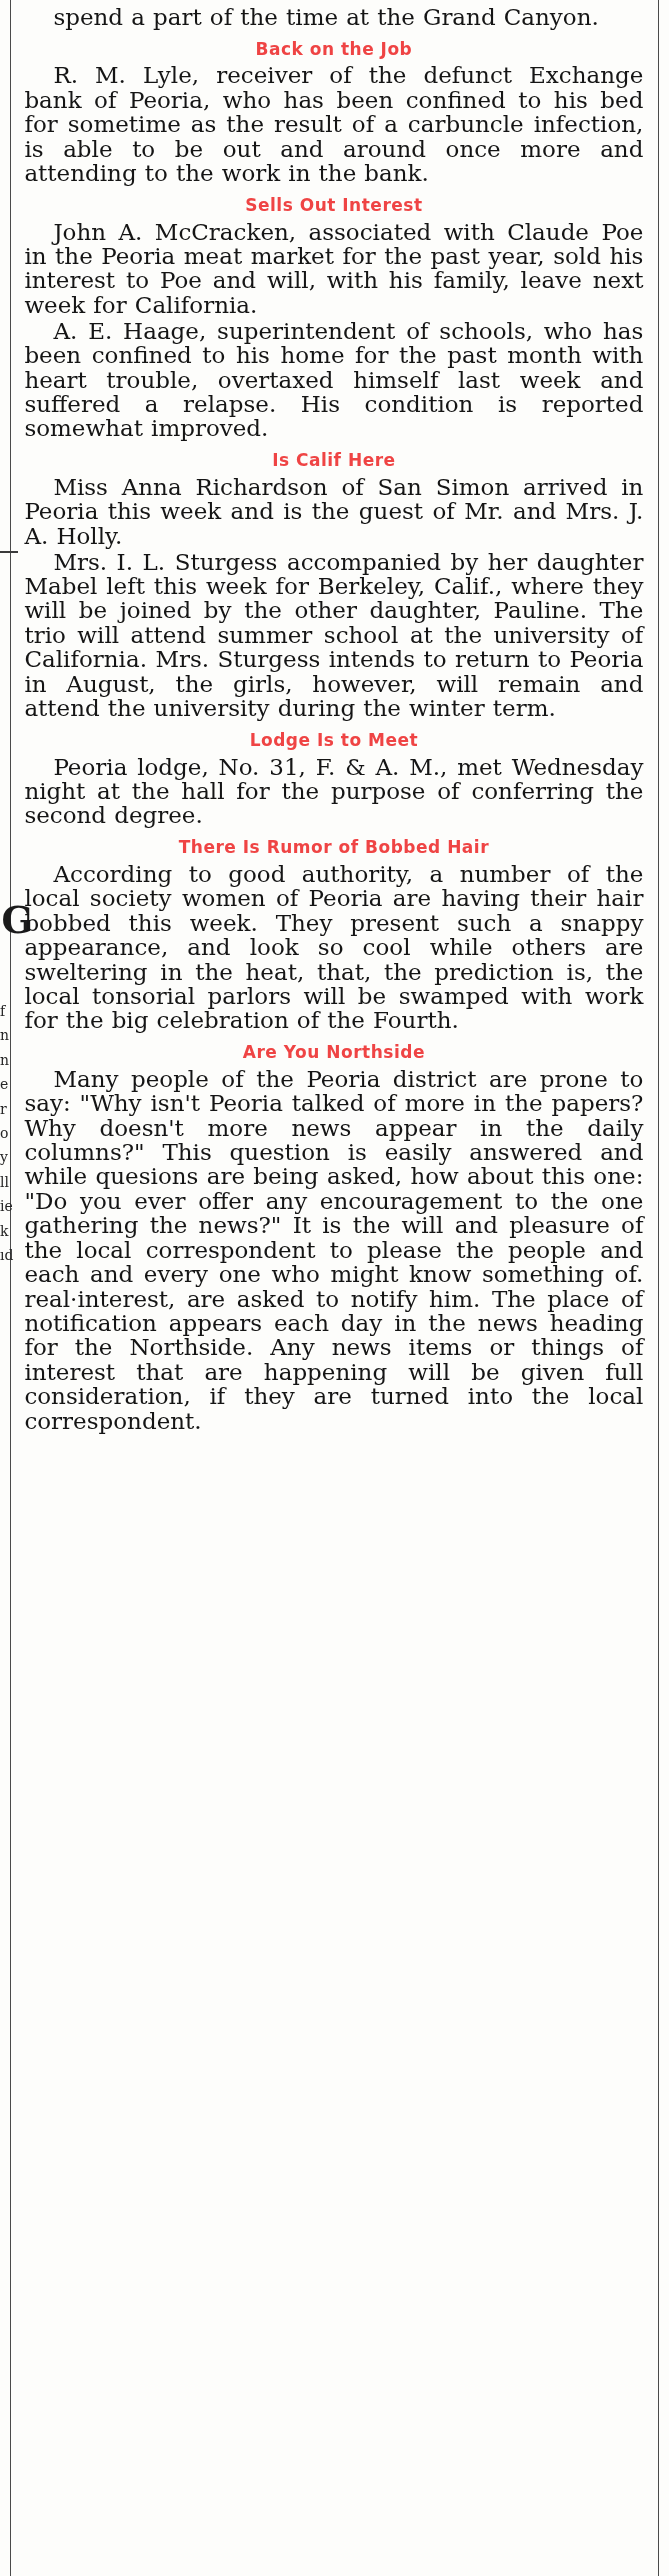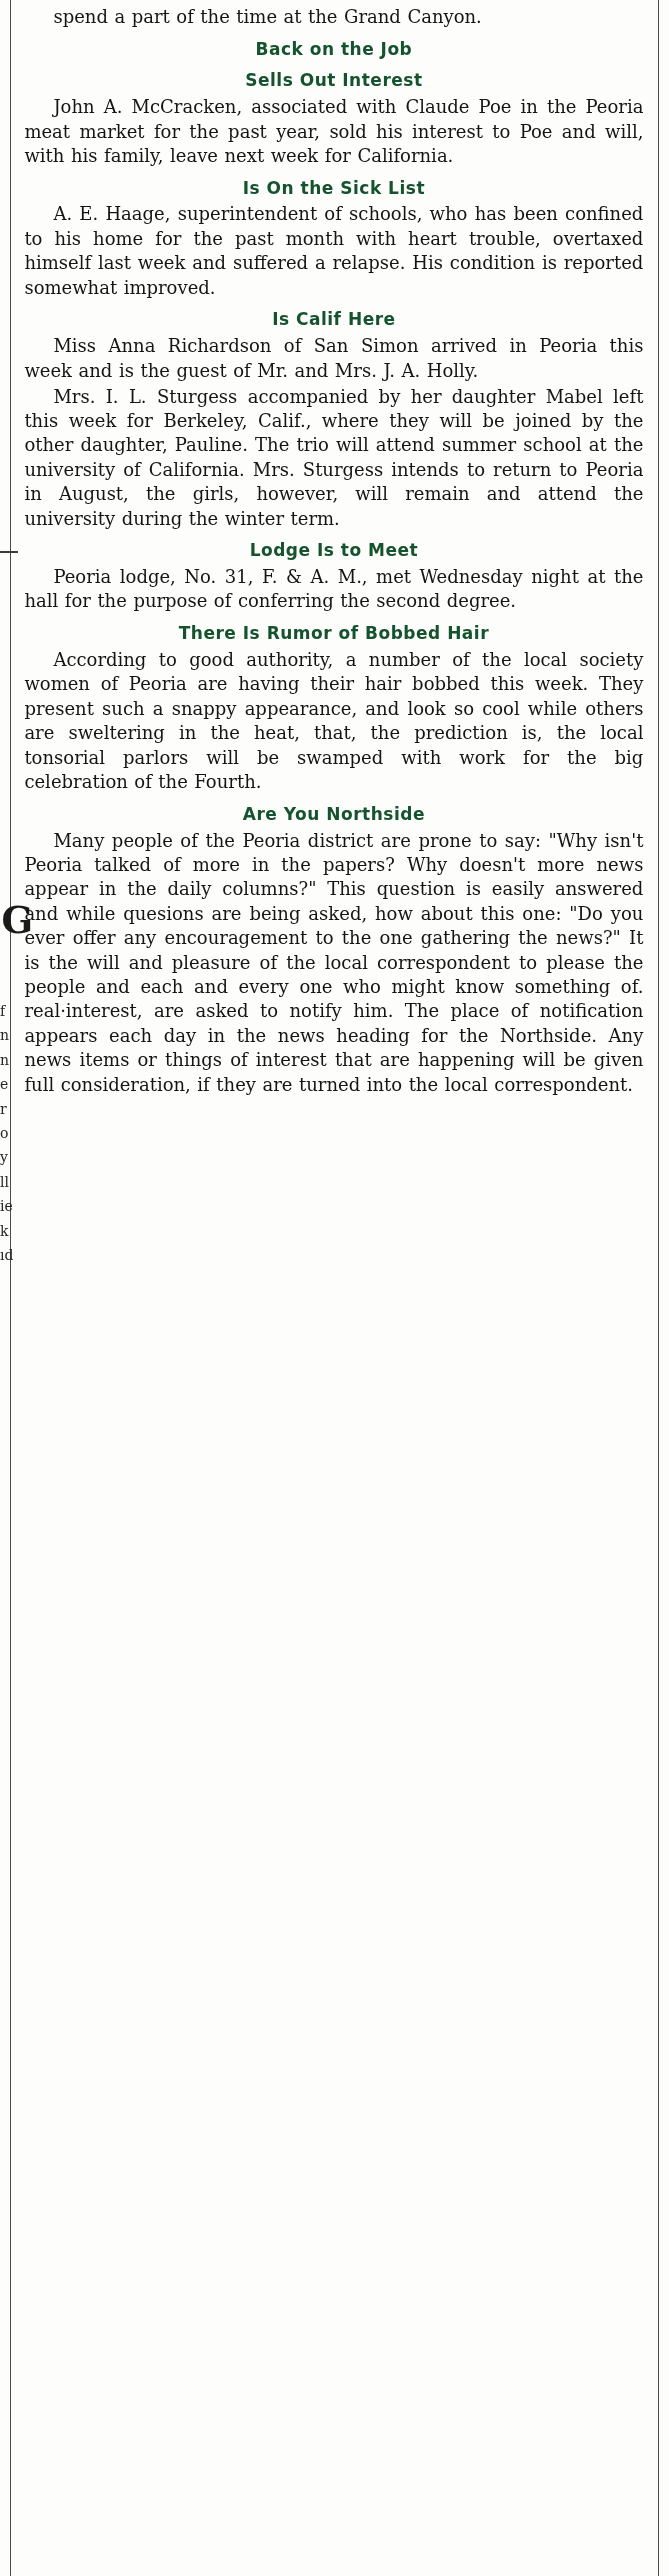--- a/index.html
+++ b/index.html
@@ -70,26 +70,26 @@
   }
 
   h2.head {
     font-family: "DejaVu Sans", sans-serif;
     font-weight: bold;
     font-size: 17px;
     line-height: 24.4px;
     text-align: center;
     margin: 7.3px 0 2.4px 0;
     letter-spacing: 0.5px;
-    color: #14532d;
+    color: #ef4444;
   }
 
   p.body {
     font-family: "DejaVu Serif", serif;
-    font-size: 18px;
+    font-size: 23px;
     line-height: 24.4px;
     margin: 0 0 1.6px 0;
     text-align: justify;
     text-justify: inter-word;
     text-indent: 29px;
     word-spacing: 0.8px;
     color: #151515;
   }
 </style>
 </head>
@@ -112,23 +112,23 @@
       <div>y</div>
       <div>ll</div>
       <div>ie</div>
       <div>k</div>
       <div>ıd</div>
     </div>
 
   <div class="column" id="col">
       <p class="body">spend a part of the time at the Grand Canyon.</p>
       <h2 class="head">Back on the Job</h2>
+      <p class="body">R. M. Lyle, receiver of the defunct Exchange bank of Peoria, who has been confined to his bed for sometime as the result of a carbuncle infection, is able to be out and around once more and attending to the work in the bank.</p>
       <h2 class="head">Sells Out Interest</h2>
       <p class="body">John A. McCracken, associated with Claude Poe in the Peoria meat market for the past year, sold his interest to Poe and will, with his family, leave next week for California.</p>
-      <h2 class="head">Is On the Sick List</h2>
       <p class="body">A. E. Haage, superintendent of schools, who has been confined to his home for the past month with heart trouble, overtaxed himself last week and suffered a relapse. His condition is reported somewhat improved.</p>
       <h2 class="head">Is Calif Here</h2>
       <p class="body">Miss Anna Richardson of San Simon arrived in Peoria this week and is the guest of Mr. and Mrs. J. A. Holly.</p>
       <p class="body">Mrs. I. L. Sturgess accompanied by her daughter Mabel left this week for Berkeley, Calif., where they will be joined by the other daughter, Pauline. The trio will attend summer school at the university of California. Mrs. Sturgess intends to return to Peoria in August, the girls, however, will remain and attend the university during the winter term.</p>
       <h2 class="head">Lodge Is to Meet</h2>
       <p class="body">Peoria lodge, No. 31, F. &amp; A. M., met Wednesday night at the hall for the purpose of conferring the second degree.</p>
       <h2 class="head">There Is Rumor of Bobbed Hair</h2>
       <p class="body">According to good authority, a number of the local society women of Peoria are having their hair bobbed this week. They present such a snappy appearance, and look so cool while others are sweltering in the heat, that, the prediction is, the local tonsorial parlors will be swamped with work for the big celebration of the Fourth.</p>
       <h2 class="head">Are You Northside</h2>
       <p class="body">Many people of the Peoria district are prone to say: "Why isn't Peoria talked of more in the papers? Why doesn't more news appear in the daily columns?" This question is easily answered and while quesions are being asked, how about this one: "Do you ever offer any encouragement to the one gathering the news?" It is the will and pleasure of the local correspondent to please the people and each and every one who might know something of. real·interest, are asked to notify him. The place of notification appears each day in the news heading for the Northside. Any news items or things of interest that are happening will be given full consideration, if they are turned into the local correspondent.</p>

